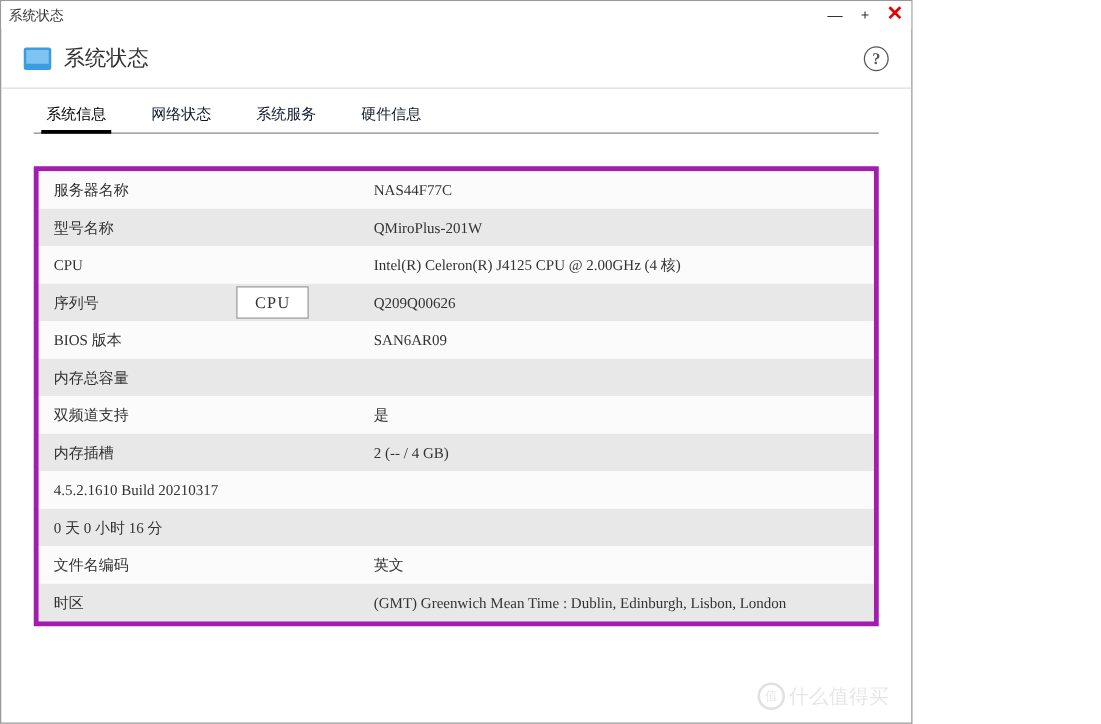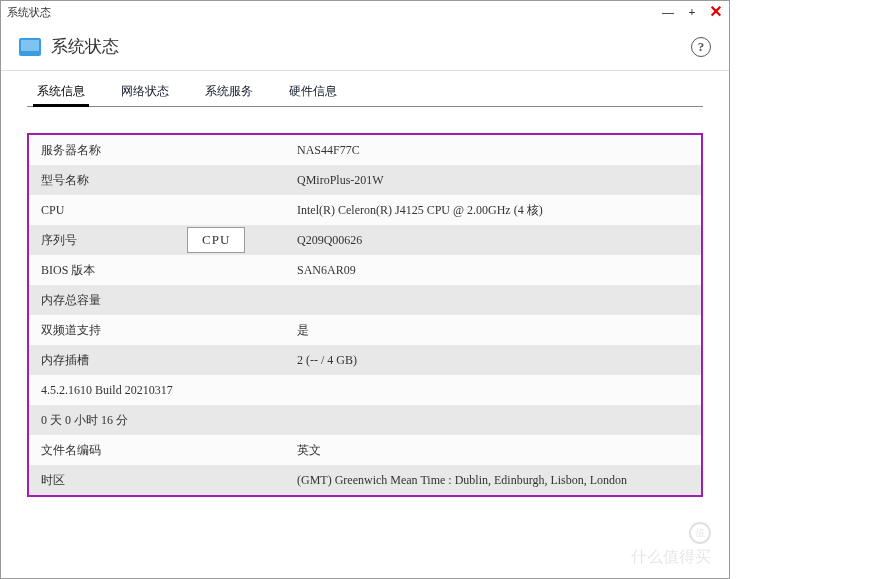--- a/index.html
+++ b/index.html
@@ -90,21 +90,21 @@
     .tab.active::after {
       content: "";
       position: absolute;
       left: -4px; right: -4px;
       bottom: -1px;
       height: 3px;
       background: #000;
     }
     .info-table {
       width: 100%;
-      border: 2px solid #a21caf;
+      border: 4px solid #a21caf;
       border-collapse: collapse;
     }
     .info-row {
       display: flex;
       align-items: center;
       min-height: 30px;
       font-size: 12px;
       color: #333;
       padding: 0 12px;
     }
@@ -124,24 +124,23 @@
       margin-left: 110px;
       letter-spacing: 1px;
     }
     .watermark {
       position: absolute;
       right: 18px;
       bottom: 10px;
       color: rgba(0,0,0,0.1);
       font-size: 16px;
       display: flex;
-      align-items: flex-end;
+      align-items: center;
       gap: 3px;
       pointer-events: none;
-      flex-direction: column;
     }
     .watermark .wm-icon {
       width: 22px; height: 22px;
       border: 2px solid rgba(0,0,0,0.12);
       border-radius: 50%;
       display: inline-flex; align-items: center; justify-content: center;
       font-size: 10px;
     }
   </style>
 </head>

